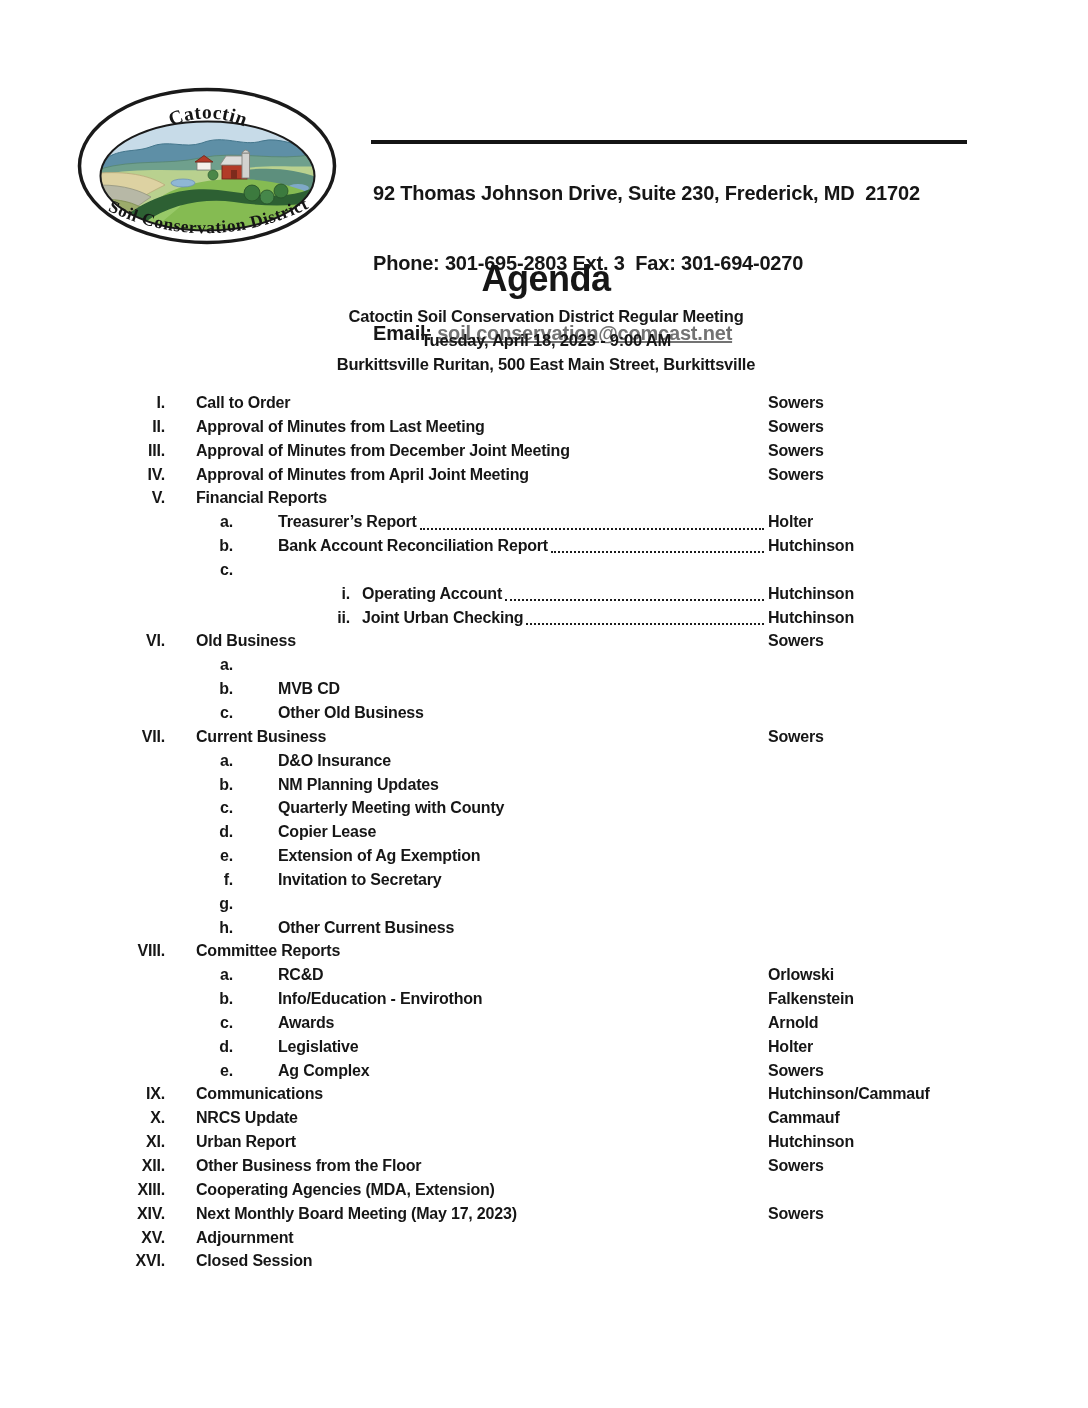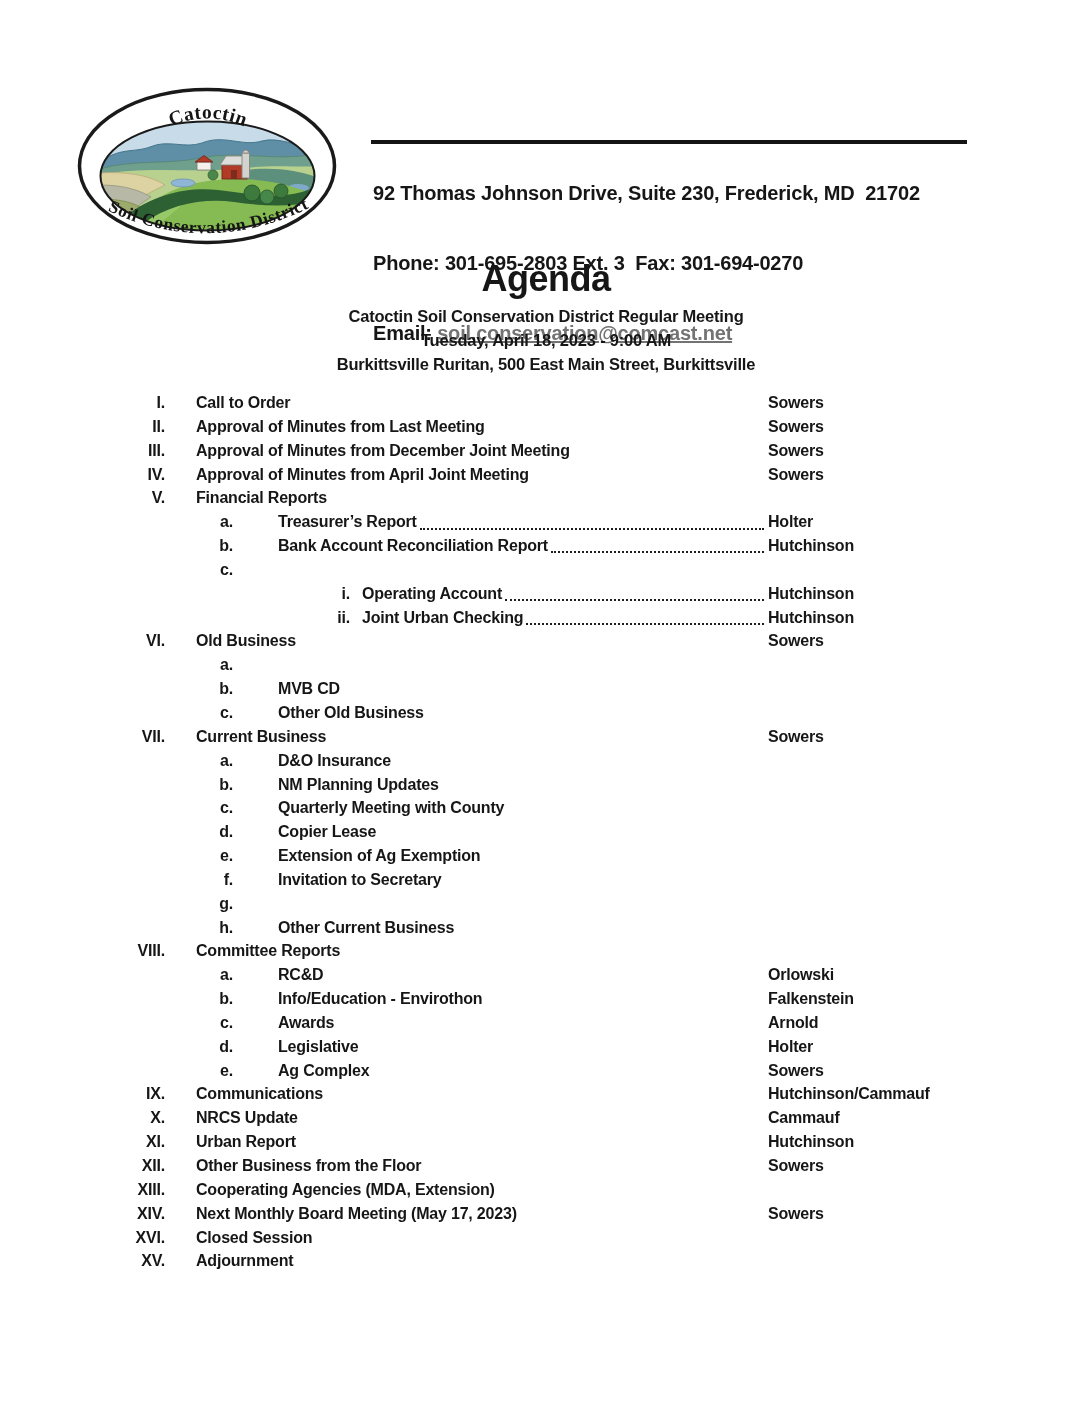--- a/index.html
+++ b/index.html
@@ -342,26 +342,26 @@
         </div>
       </div>
       <div class="row lvl0">
         <span class="num">XIV.</span>
         <div class="line">
           <span class="txt">Next Monthly Board Meeting (May 17, 2023)</span>
         </div>
         <span class="name">Sowers</span>
       </div>
       <div class="row lvl0">
+        <span class="num">XV.</span>
+        <div class="line">
+          <span class="txt">Adjournment</span>
+        </div>
+      </div>
+      <div class="row lvl0">
         <span class="num">XVI.</span>
         <div class="line">
           <span class="txt">Closed Session</span>
         </div>
       </div>
-      <div class="row lvl0">
-        <span class="num">XV.</span>
-        <div class="line">
-          <span class="txt">Adjournment</span>
-        </div>
-      </div>
     </div>
 
 </div>
 
 </body></html>

